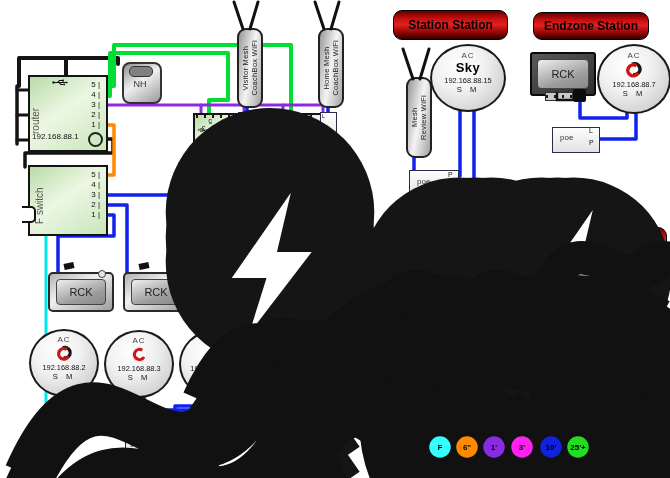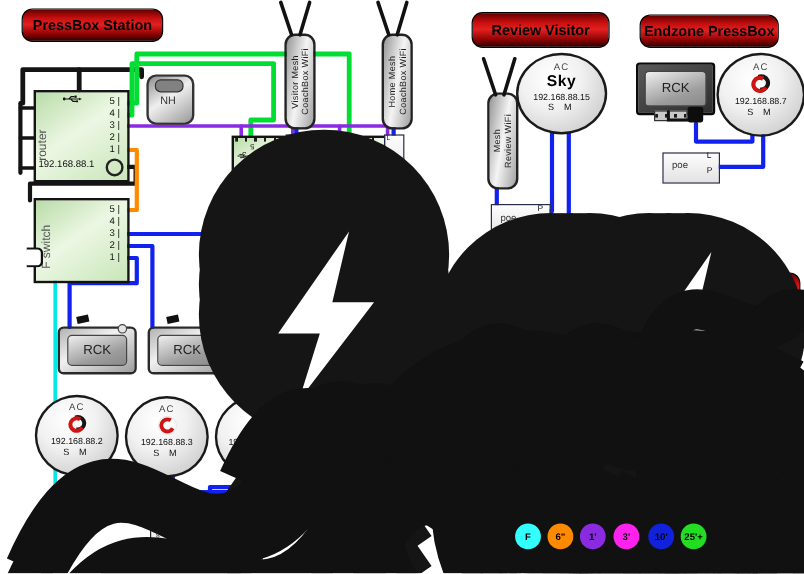--- a/index.html
+++ b/index.html
@@ -134,23 +134,22 @@
 
     <polyline points="417,387 417,396 464,396 464,324" stroke-width="3.5" stroke="#ff22ee"></polyline>
     <polyline points="567,387 567,396 613,396 613,324" stroke-width="3.5" stroke="#ff22ee"></polyline>
 
     <polyline points="399,355 404,355 404,393 399,393" stroke-width="2.5" stroke="#8a2be2"></polyline>
     <polyline points="549,355 554,355 554,393 549,393" stroke-width="2.5" stroke="#8a2be2"></polyline>
   </g>
 </svg>
 
 
-<div class="abs label-red" style="left:18px;top:7px;width:116px;height:26px;font-size:12px">PressBox Station</div>
-<div class="abs label-red" style="left:393px;top:10px;width:113px;height:28px;font-size:12px">Review Visitor</div>
-<div class="abs label-red" style="left:533px;top:12px;width:114px;height:26px;font-size:12px">Endzone PressBox</div>
+<div class="abs label-red" style="left:393px;top:10px;width:113px;height:28px;font-size:12px">Station Station</div>
+<div class="abs label-red" style="left:533px;top:12px;width:114px;height:26px;font-size:12px">Endzone Station</div>
 <div class="abs label-red" style="left:392px;top:227px;width:118px;height:30px;font-size:11px;line-height:13px">Home Sideline
 Station</div>
 <div class="abs label-red" style="left:550px;top:227px;width:115px;height:30px;font-size:11px;line-height:13px">Visitor Sideline
 Station</div>
 
 
 
 <div class="abs box-green" style="left:28px;top:75px;width:76px;height:73px"></div>
 <svg class="abs z2" style="left:52px;top:78px;width:17px;height:9px">
       <use href="#usb" width="17" height="9"></use>

